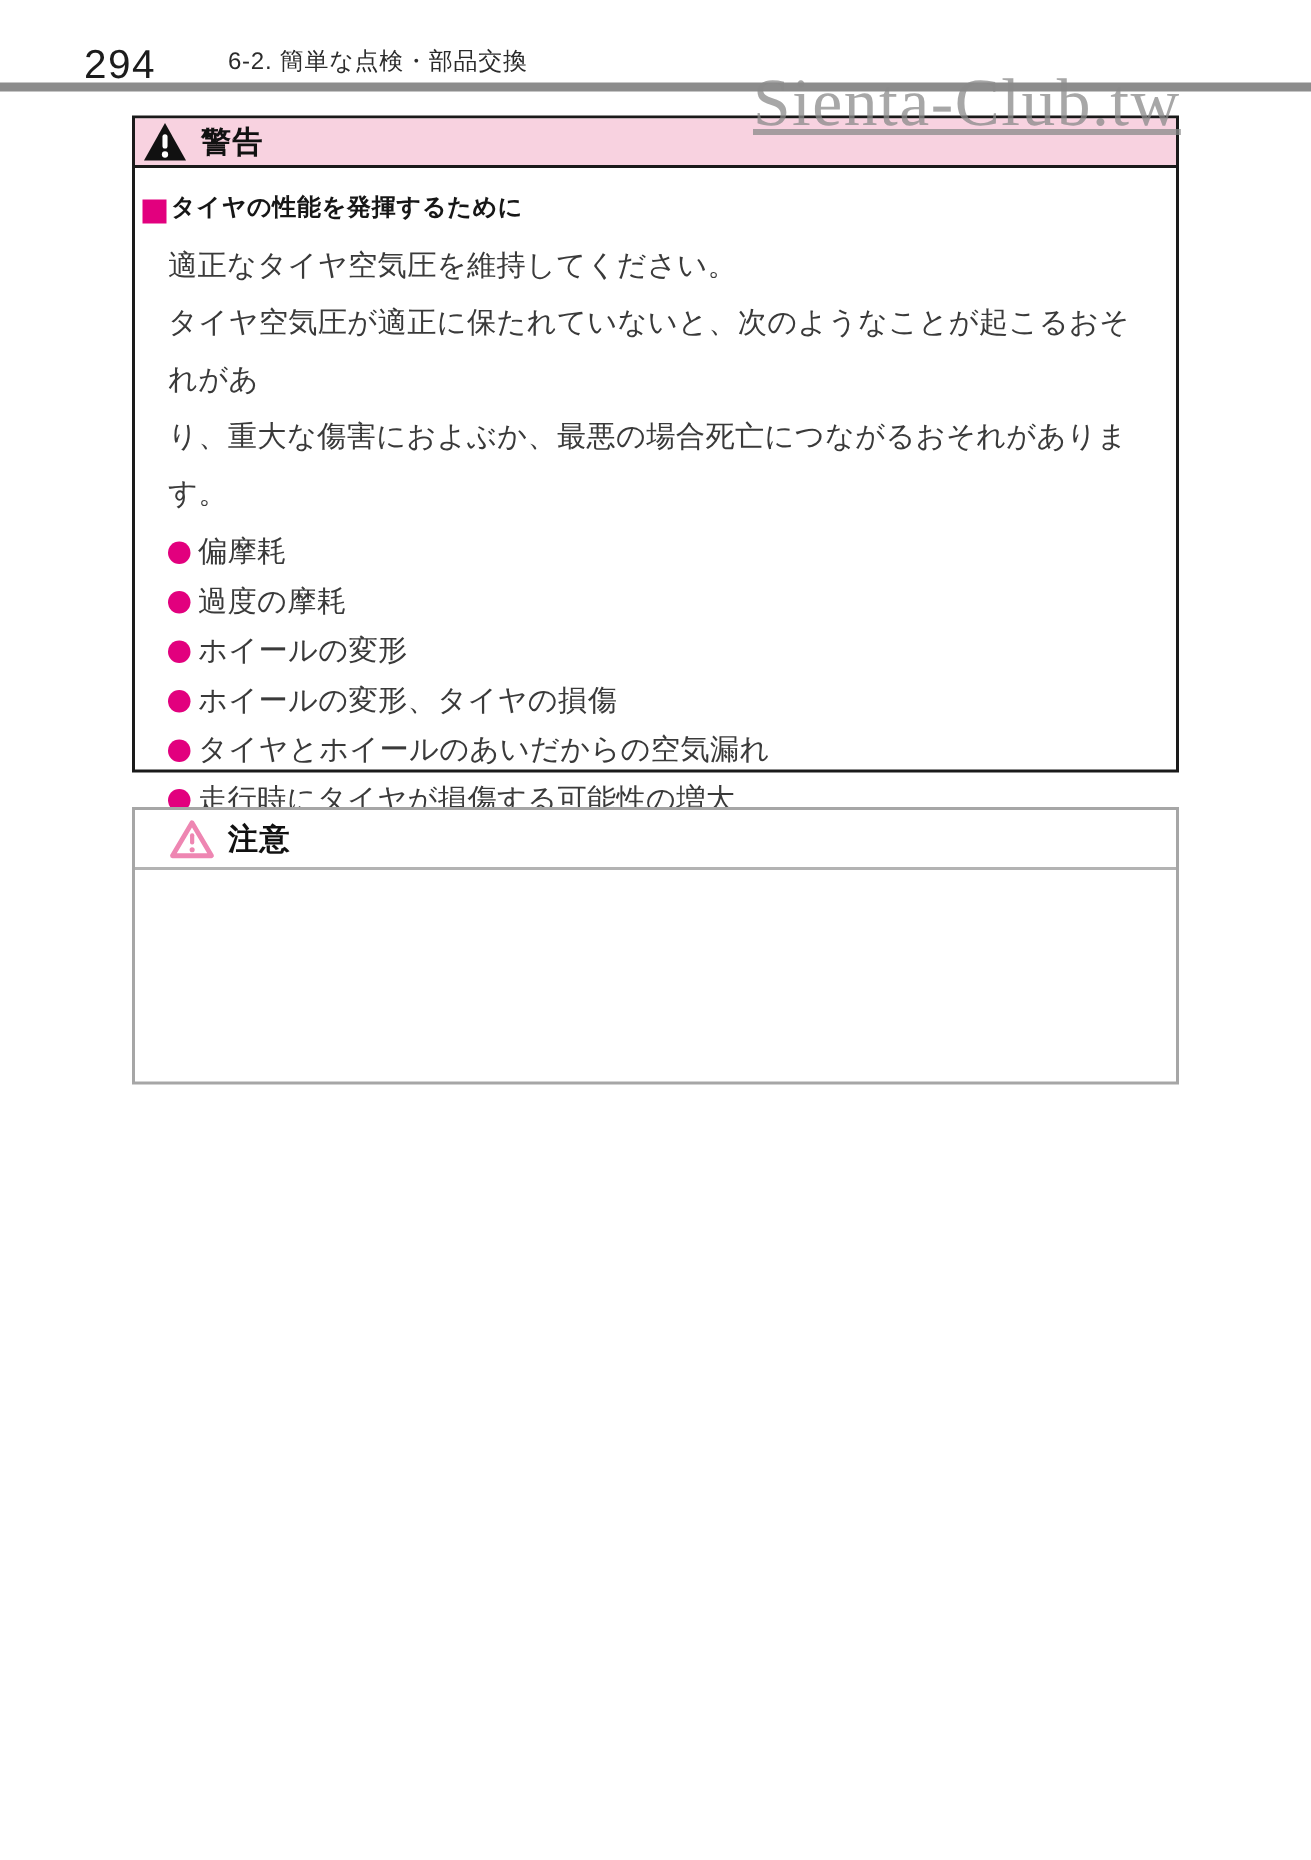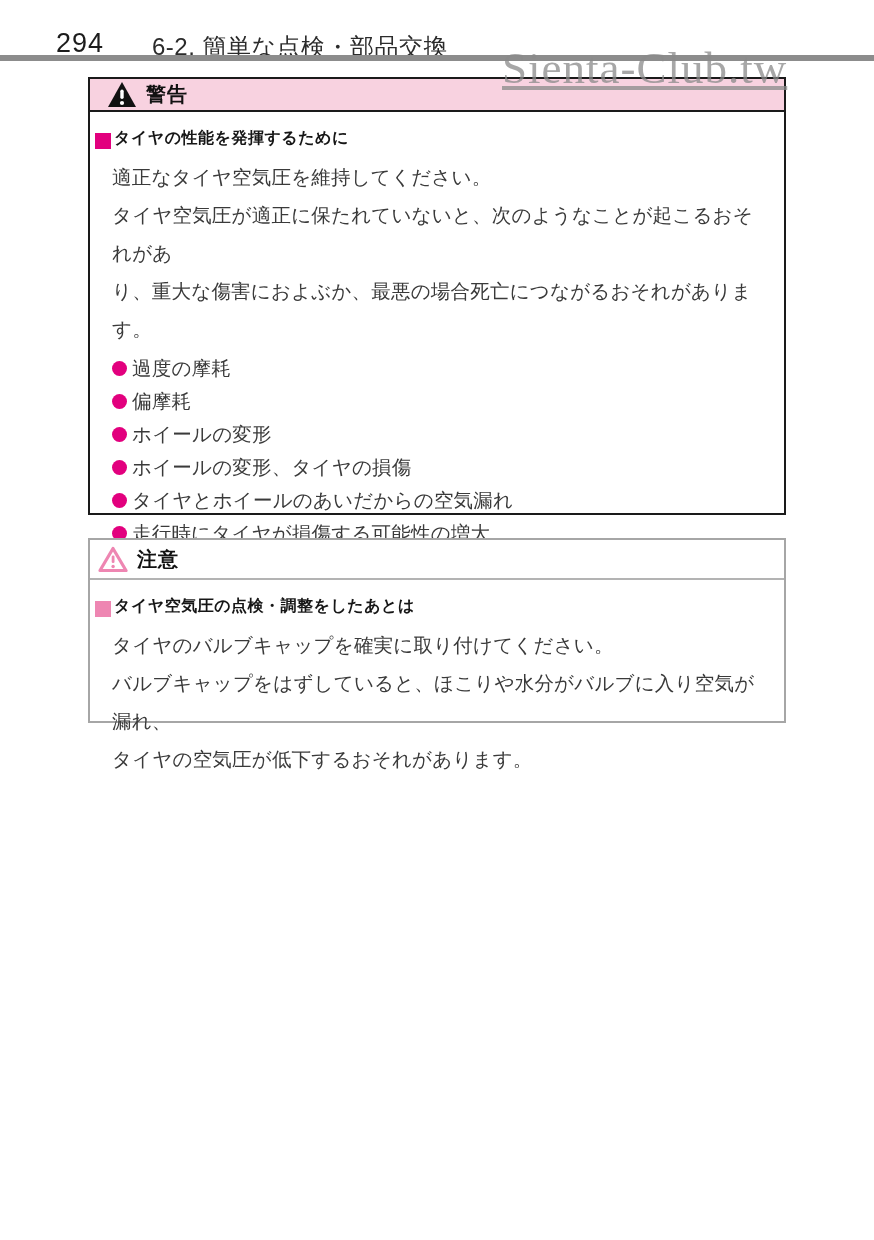--- a/index.html
+++ b/index.html
@@ -11,42 +11,42 @@
   }
   .page { position: relative; width: 874px; height: 1240px; background: #fff; }
 
   
   .page-number {
     position: absolute; left: 56px; top: 28px;
     font-size: 27px; font-weight: 500; color: #1c1c1c; letter-spacing: 1px; text-align: center;
   }
   .section-title {
     position: absolute; left: 152px; top: 31px;
-    font-size: 24px; font-weight: 400; color: #2b2b2b; letter-spacing: 0.5px;
+    font-size: 16px; font-weight: 400; color: #2b2b2b; letter-spacing: 0.5px;
   }
   .top-rule {
     position: absolute; left: 0; top: 55px; width: 874px; height: 6px;
     background: #8c8c8c;
   }
   .watermark {
     position: absolute; left: 502px; top: 42px; z-index: 6;
     font-family: "Liberation Serif", "DejaVu Serif", serif;
     font-size: 45px; color: #8a8a8a; opacity: 0.75; letter-spacing: 1px;
     pointer-events: none;
     text-decoration: underline;
   }
 
   
   .warning-box {
     position: absolute; left: 88px; top: 77px; width: 698px; height: 438px;
     border: 2px solid #1a1a1a; background: #fff;
   }
   .warning-header {
     height: 33px; background: #f8d2e0; border-bottom: 2px solid #1a1a1a;
-    display: flex; align-items: center; padding-left: 17px;
+    display: flex; align-items: center; padding-left: 5px;
   }
   .hdr-icon { width: 30px; height: 27px; display: block; }
   .hdr-label { font-size: 20px; font-weight: bold; color: #111; margin-left: 9px; letter-spacing: 1px; }
 
   .box-body { padding: 0 18px 0 5px; }
   .sec-heading {
     display: flex; align-items: flex-end; margin-top: 16px;
     font-size: 16px; font-weight: bold; color: #161616; letter-spacing: 0.5px;
   }
   .sq-bullet { width: 16px; height: 16px; flex: 0 0 16px; margin-right: 3px; }
@@ -70,21 +70,21 @@
     white-space: pre-line; letter-spacing: 0.2px;
   }
 
   
   .caution-box {
     position: absolute; left: 88px; top: 538px; width: 698px; height: 185px;
     border: 2px solid #a6a6a6; background: #fff;
   }
   .caution-header {
     height: 40px; background: #ffffff; border-bottom: 2px solid #b3b3b3;
-    display: flex; align-items: center; padding-left: 8px;
+    display: flex; align-items: center; padding-left: 23px;
   }
 </style>
 </head>
 <body>
 
 <div class="page">
 
   <div class="page-number">294</div>
   <div class="section-title">6-2. 簡単な点検・部品交換</div>
   <div class="top-rule"></div>
@@ -105,25 +105,25 @@
       <div class="sec-heading">
         <span class="sq-bullet sq-magenta"></span>
         <span>タイヤの性能を発揮するために</span>
       </div>
       <div class="body-para">適正なタイヤ空気圧を維持してください。
 タイヤ空気圧が適正に保たれていないと、次のようなことが起こるおそれがあ
 り、重大な傷害におよぶか、最悪の場合死亡につながるおそれがあります。</div>
       <div class="bullet-list">
         <div class="bullet-item">
           <span class="dot-bullet"></span>
-          <span class="bullet-text">過度の摩耗</span>
+          <span class="bullet-text">偏摩耗</span>
         </div>
         <div class="bullet-item">
           <span class="dot-bullet"></span>
-          <span class="bullet-text">偏摩耗</span>
+          <span class="bullet-text">過度の摩耗</span>
         </div>
         <div class="bullet-item">
           <span class="dot-bullet"></span>
           <span class="bullet-text">ホイールの変形</span>
         </div>
         <div class="bullet-item">
           <span class="dot-bullet"></span>
           <span class="bullet-text">ホイールの変形、タイヤの損傷</span>
         </div>
         <div class="bullet-item">
@@ -143,24 +143,15 @@
     <div class="caution-header">
       <span>
         <svg class="hdr-icon" viewBox="0 0 30 27" aria-hidden="true">
           <polygon points="15,2.5 28,24.5 2,24.5" fill="none" stroke="#ee86b2" stroke-width="3.2" stroke-linejoin="round"></polygon>
           <rect x="13.7" y="9.5" width="2.8" height="7.5" rx="1.3" fill="#ee86b2"></rect>
           <circle cx="15.1" cy="20.5" r="1.7" fill="#ee86b2"></circle>
         </svg>
       </span>
       <span class="hdr-label">注意</span>
     </div>
-    <div class="box-body">
-      <div class="sec-heading">
-        <span class="sq-bullet sq-pink"></span>
-        <span>タイヤ空気圧の点検・調整をしたあとは</span>
-      </div>
-      <div class="body-para">タイヤのバルブキャップを確実に取り付けてください。
-バルブキャップをはずしていると、ほこりや水分がバルブに入り空気が漏れ、
-タイヤの空気圧が低下するおそれがあります。</div>
-    </div>
   </div>
 
 </div>
 
 </body></html>

